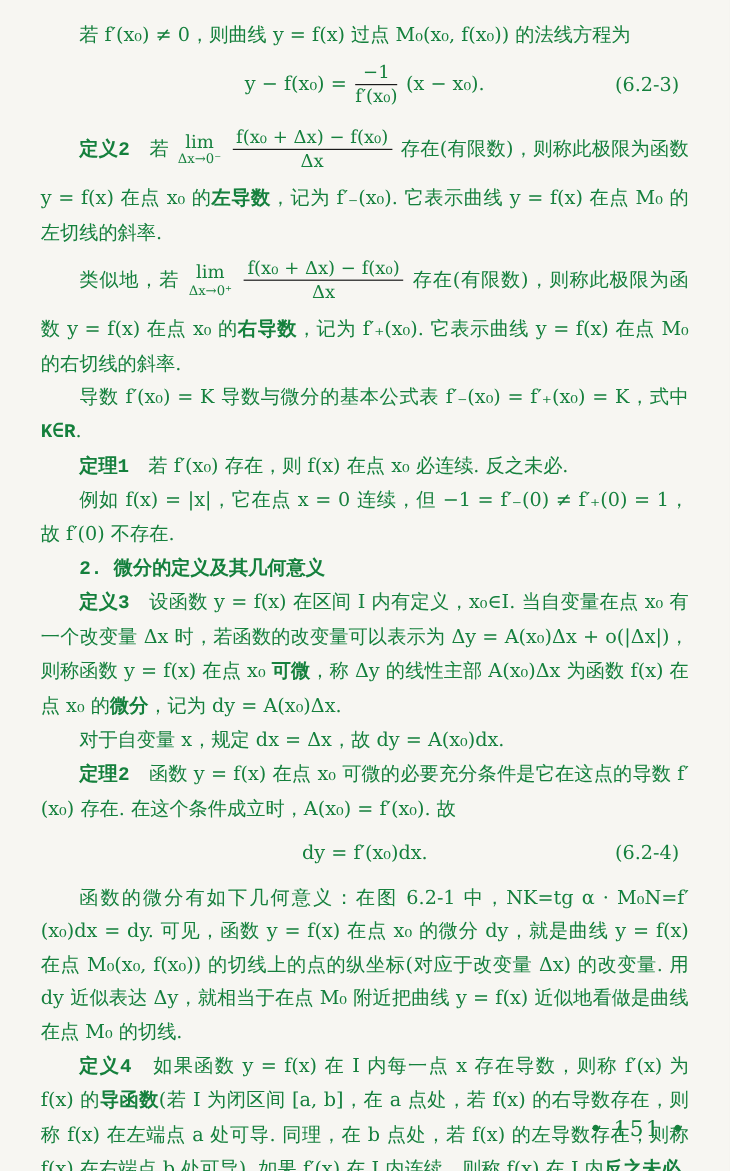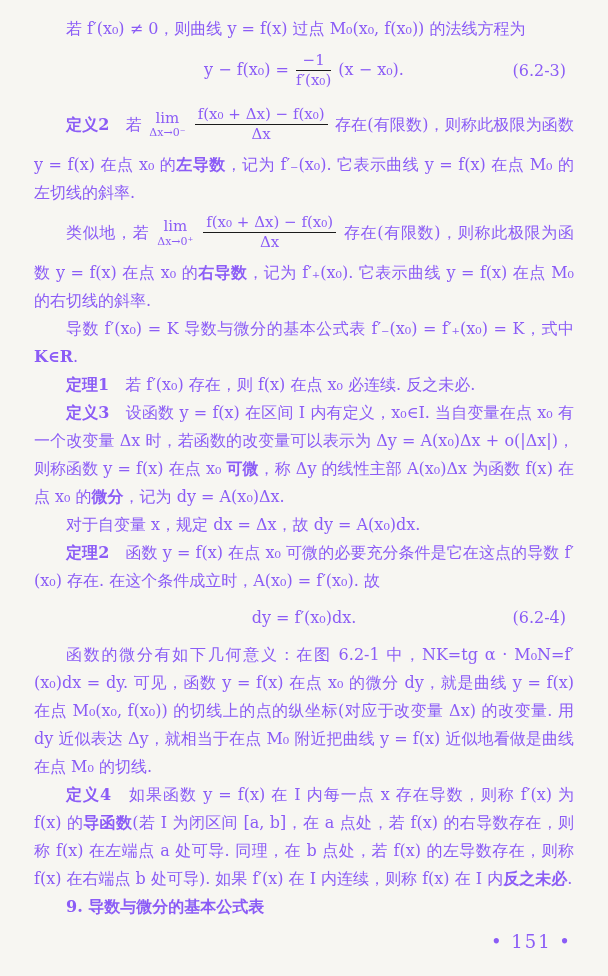--- a/index.html
+++ b/index.html
@@ -7,28 +7,28 @@
     width: 608px; height: 976px;
     background: #efeeea;
     font-family: "DejaVu Serif", "Liberation Serif", serif;
   }
   .page {
     position: relative;
     width: 608px; height: 976px;
     box-sizing: border-box;
     padding: 15px 34px 0 34px;
     background: #f7f6f2;
-    color: #8b5cf6;
+    color: #15803d;
     font-size: 16px;
     line-height: 28px;
     overflow: hidden;
   }
   .para { text-align: justify; margin: 0; }
   .indent { text-indent: 2em; }
-  .bold { font-weight: bold; }
+  .bold { font-weight: bold; font-family: Liberation Mono, monospace; }
   .run { white-space: pre-wrap; }
   .eq {
     display: flex; justify-content: center;
     position: relative; margin: 9px 0; text-indent: 0;
   }
   .eq-body { flex: 0 1 auto; }
   .eq-num { position: absolute; right: 8px; top: 50%; transform: translateY(-50%); }
   .frac {
     display: inline-block; vertical-align: middle; text-align: center;
     line-height: 1.15; font-size: 15px; padding: 0 2px; text-indent: 0;
@@ -53,20 +53,22 @@
   <div>
       <div class="para indent"><span class="run">若 f′(x₀) ≠ 0，则曲线 y = f(x) 过点 M₀(x₀, f(x₀)) 的法线方程为</span></div>
       <div class="para eq">
         <span class="eq-body"><span class="run">y − f(x₀) = </span><span class="frac"><span class="num">−1</span><span class="den">f′(x₀)</span></span><span class="run"> (x − x₀).</span></span>
         <span class="eq-num">(6.2-3)</span>
       </div>
       <div class="para indent"><span class="run bold">定义2　</span><span class="run">若 </span><span class="lim"><span class="top">lim</span><span class="bot">Δx→0⁻</span></span><span class="run"> </span><span class="frac"><span class="num">f(x₀ + Δx) − f(x₀)</span><span class="den">Δx</span></span><span class="run"> 存在(有限数)，则称此极限为函数 y = f(x) 在点 x₀ 的</span><span class="run bold">左导数</span><span class="run">，记为 f′₋(x₀). 它表示曲线 y = f(x) 在点 M₀ 的左切线的斜率.</span></div>
       <div class="para indent"><span class="run">类似地，若 </span><span class="lim"><span class="top">lim</span><span class="bot">Δx→0⁺</span></span><span class="run"> </span><span class="frac"><span class="num">f(x₀ + Δx) − f(x₀)</span><span class="den">Δx</span></span><span class="run"> 存在(有限数)，则称此极限为函数 y = f(x) 在点 x₀ 的</span><span class="run bold">右导数</span><span class="run">，记为 f′₊(x₀). 它表示曲线 y = f(x) 在点 M₀ 的右切线的斜率.</span></div>
       <div class="para indent"><span class="run">导数 f′(x₀) = K 导数与微分的基本公式表 f′₋(x₀) = f′₊(x₀) = K，式中 </span><span class="run bold">K∈R</span><span class="run">.</span></div>
       <div class="para indent"><span class="run bold">定理1　</span><span class="run">若 f′(x₀) 存在，则 f(x) 在点 x₀ 必连续. 反之未必.</span></div>
+      <div class="para indent"><span class="run">例如 f(x) = |x|，它在点 x = 0 连续，但 −1 = f′₋(0) ≠ f′₊(0) = 1，故 f′(0) 不存在.</span></div>
+      <div class="para indent"><span class="run bold">2. 微分的定义及其几何意义</span></div>
       <div class="para indent"><span class="run bold">定义3　</span><span class="run">设函数 y = f(x) 在区间 I 内有定义，x₀∈I. 当自变量在点 x₀ 有一个改变量 Δx 时，若函数的改变量可以表示为 Δy = A(x₀)Δx + o(|Δx|)，则称函数 y = f(x) 在点 x₀ </span><span class="run bold">可微</span><span class="run">，称 Δy 的线性主部 A(x₀)Δx 为函数 f(x) 在点 x₀ 的</span><span class="run bold">微分</span><span class="run">，记为 dy = A(x₀)Δx.</span></div>
       <div class="para indent"><span class="run">对于自变量 x，规定 dx = Δx，故 dy = A(x₀)dx.</span></div>
       <div class="para indent"><span class="run bold">定理2　</span><span class="run">函数 y = f(x) 在点 x₀ 可微的必要充分条件是它在这点的导数 f′(x₀) 存在. 在这个条件成立时，A(x₀) = f′(x₀). 故</span></div>
       <div class="para eq">
         <span class="eq-body"><span class="run">dy = f′(x₀)dx.</span></span>
         <span class="eq-num">(6.2-4)</span>
       </div>
       <div class="para indent"><span class="run">函数的微分有如下几何意义：在图 6.2-1 中，NK=tg α · M₀N=f′(x₀)dx = dy. 可见，函数 y = f(x) 在点 x₀ 的微分 dy，就是曲线 y = f(x) 在点 M₀(x₀, f(x₀)) 的切线上的点的纵坐标(对应于改变量 Δx) 的改变量. 用 dy 近似表达 Δy，就相当于在点 M₀ 附近把曲线 y = f(x) 近似地看做是曲线在点 M₀ 的切线.</span></div>
       <div class="para indent"><span class="run bold">定义4　</span><span class="run">如果函数 y = f(x) 在 I 内每一点 x 存在导数，则称 f′(x) 为 f(x) 的</span><span class="run bold">导函数</span><span class="run">(若 I 为闭区间 [a, b]，在 a 点处，若 f(x) 的右导数存在，则称 f(x) 在左端点 a 处可导. 同理，在 b 点处，若 f(x) 的左导数存在，则称 f(x) 在右端点 b 处可导). 如果 f′(x) 在 I 内连续，则称 f(x) 在 I 内</span><span class="run bold">反之未必</span><span class="run">.</span></div>
       <div class="para indent"><span class="run bold">9. 导数与微分的基本公式表</span></div>

